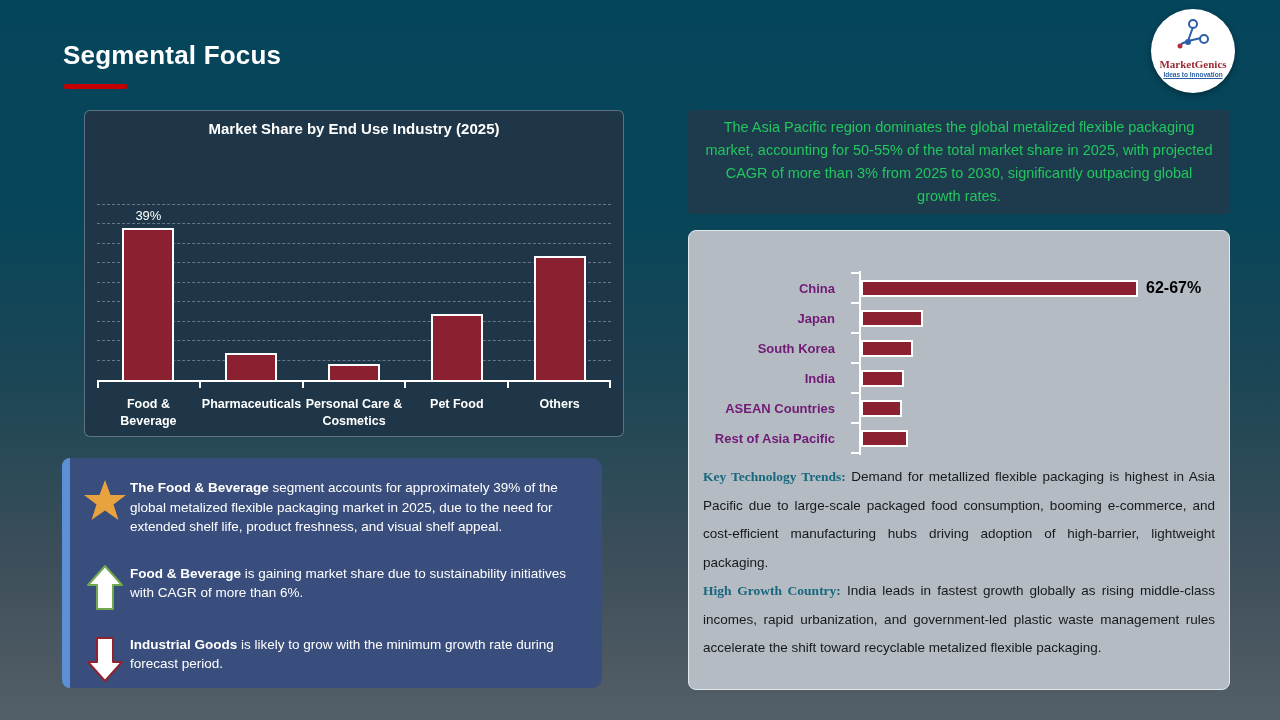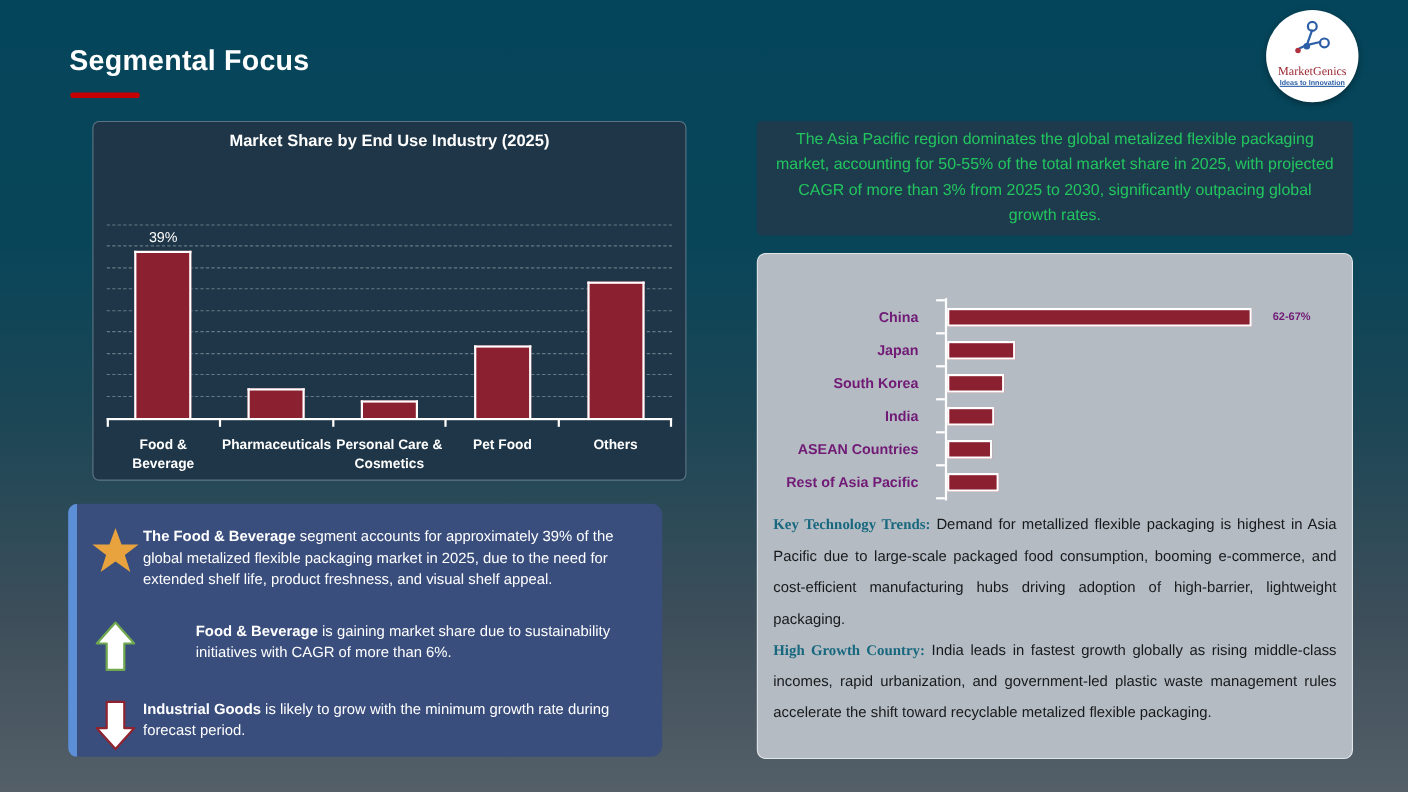--- a/index.html
+++ b/index.html
@@ -8,21 +8,21 @@
     position:relative; width:1280px; height:720px; overflow:hidden;
     background:linear-gradient(180deg,#05455b 0%,#084559 30%,#1b4655 52%,#3d4e5a 78%,#545f68 100%);
   }
 
   
   .page-title { position:absolute; left:63px; top:40px; color:#fff; font-size:26px; font-weight:bold; letter-spacing:0.2px; }
   .title-underline { position:absolute; left:64px; top:84px; width:63px; height:5px; background:#c40000; border-radius:2px; }
 
   .logo { position:absolute; left:1151px; top:9px; width:84px; height:84px; background:#fff; border-radius:50%;
           box-shadow:0 2px 6px rgba(0,0,0,0.35); display:flex; flex-direction:column; align-items:center; justify-content:flex-start; padding-top:10px; }
-  .logo-name { font-family:"Liberation Serif", serif; font-weight:normal; font-size:11px; color:#9c2933; margin-top:1px; }
+  .logo-name { font-family:"Liberation Serif", serif; font-weight:bold; font-size:11px; color:#9c2933; margin-top:1px; }
   .logo-tagline { font-size:6.5px; font-weight:bold; color:#2b5ea7; text-decoration:underline; margin-top:1px; }
 
   
   .enduse-panel { position:absolute; left:62px; top:110px; width:540px; height:327px;
                   background:#1e3647; border:1px solid rgba(170,190,205,0.45); border-radius:6px;margin-left:22px; }
   .enduse-title { text-align:center; padding-top:9px; color:#fff; font-weight:bold; font-size:15px; }
   .enduse-plot { position:absolute; left:12px; right:12px; top:94px; bottom:54px; border-bottom:2px solid #fff; }
   .gridline { position:absolute; left:0; right:0; height:0; border-top:1px dashed rgba(210,220,228,0.40); }
   .bar-slot { position:absolute; bottom:0; top:0; width:20%; }
   .vbar { position:absolute; bottom:0; left:50%; transform:translateX(-50%); width:52px;
@@ -39,36 +39,36 @@
 
   
   .regional-panel { position:absolute; left:688px; top:230px; width:542px; height:460px;
                     background:#b4bbc3; border:1px solid #e2e7ea; border-radius:8px; }
   .regional-title { text-align:center; padding-top:8px; color:#101418; font-weight:bold; font-size:15.5px; }
   .regional-rows { position:absolute; left:10px; top:42px; right:10px; }
   .regional-row { display:flex; align-items:center; height:30px; }
   .regional-label { width:150px; text-align:right; padding-right:14px; font-weight:bold; font-size:13px; color:#701a75; white-space:nowrap; }
   .regional-barzone { display:flex; align-items:center; margin-left:12px; }
   .hbar { height:17px; background:#8b2031; border:2px solid #fff; }
-  .hbar-value { margin-left:19px; font-weight:bold; font-size:10px; color:#701a75; white-space:nowrap; }
+  .hbar-value { margin-left:8px; font-weight:bold; font-size:16px; color:#000000; white-space:nowrap; }
   .regional-axis { position:absolute; left:170px; top:40px; width:2px; height:184px; background:#fff; }
   .axis-tick { position:absolute; width:8px; height:2px; background:#fff; left:162px; }
 
   .insights { position:absolute; left:14px; right:14px; top:232px; }
   .insight-para { font-size:13.5px; line-height:28.5px; color:#17191b; text-align:justify; }
   .insight-lead { color:#17687e; font-weight:bold;font-family:Liberation Serif, serif; }
 
   
   .keypoints-box { position:absolute; left:62px; top:458px; width:540px; height:230px;
                    background:#3a4e7d; border-radius:10px; }
   .keypoints-accent { position:absolute; left:0; top:0; bottom:0; width:8px; background:#5d8fd6; border-radius:10px 0 0 10px; }
   .keypoints-content { position:absolute; left:18px; right:12px; top:18px; }
   .kp-item { display:flex; align-items:flex-start; }
   .kp-item.kp1 { margin-bottom:25px; }
-  .kp-item.kp2 { margin-bottom:21px;gap:48px; }
+  .kp-item.kp2 { margin-bottom:21px; }
   .kp-icon { width:50px; flex-shrink:0; display:flex; justify-content:center; padding-top:2px; }
   .kp-text { color:#fff; font-size:13.5px; line-height:19.5px; padding-top:2px; }
   .kp-lead { font-weight:bold; }
 </style>
 </head>
 <body>
 
 <div class="slide">
 
   <div class="page-title">Segmental Focus</div>

